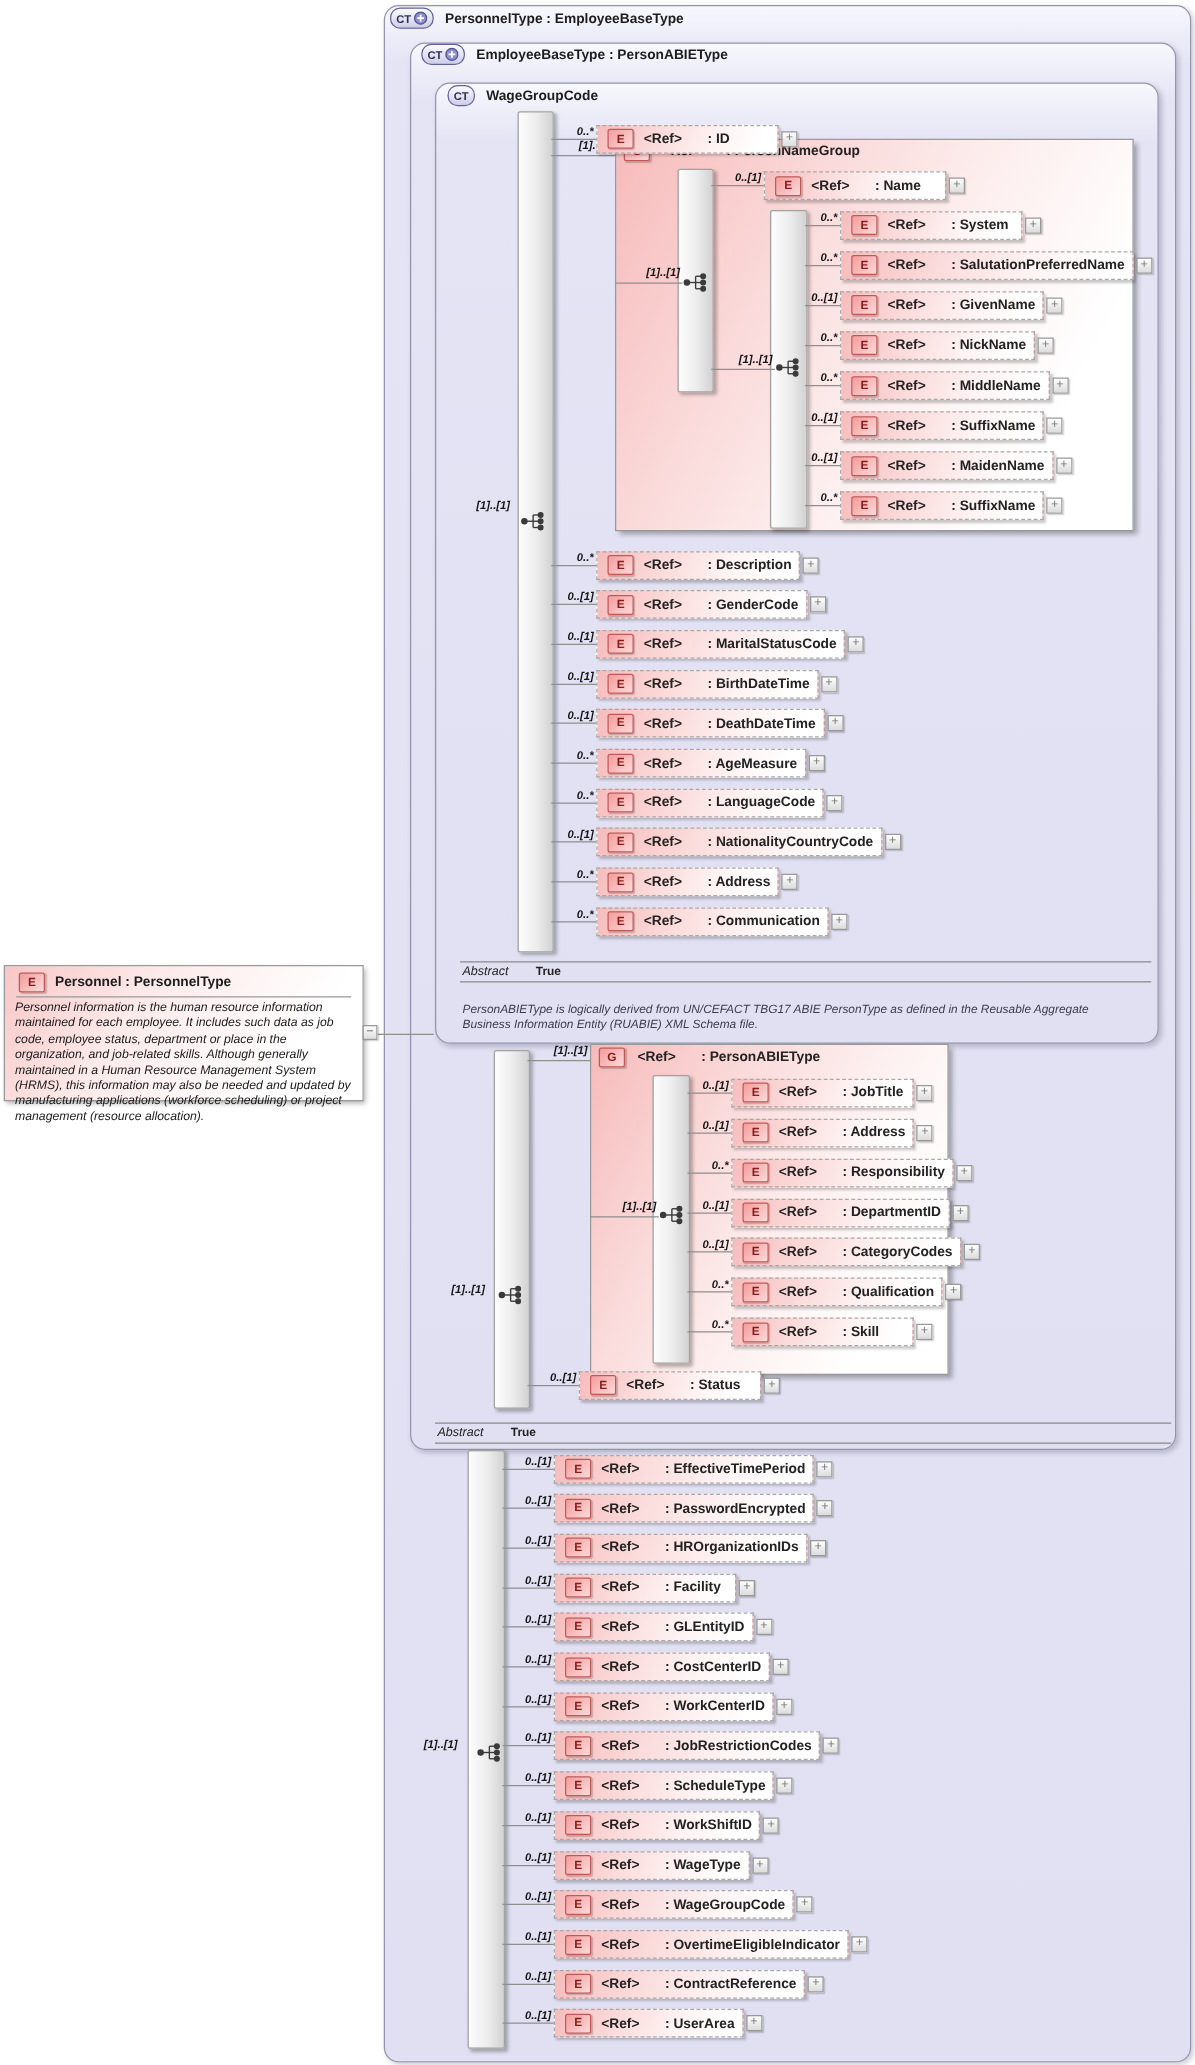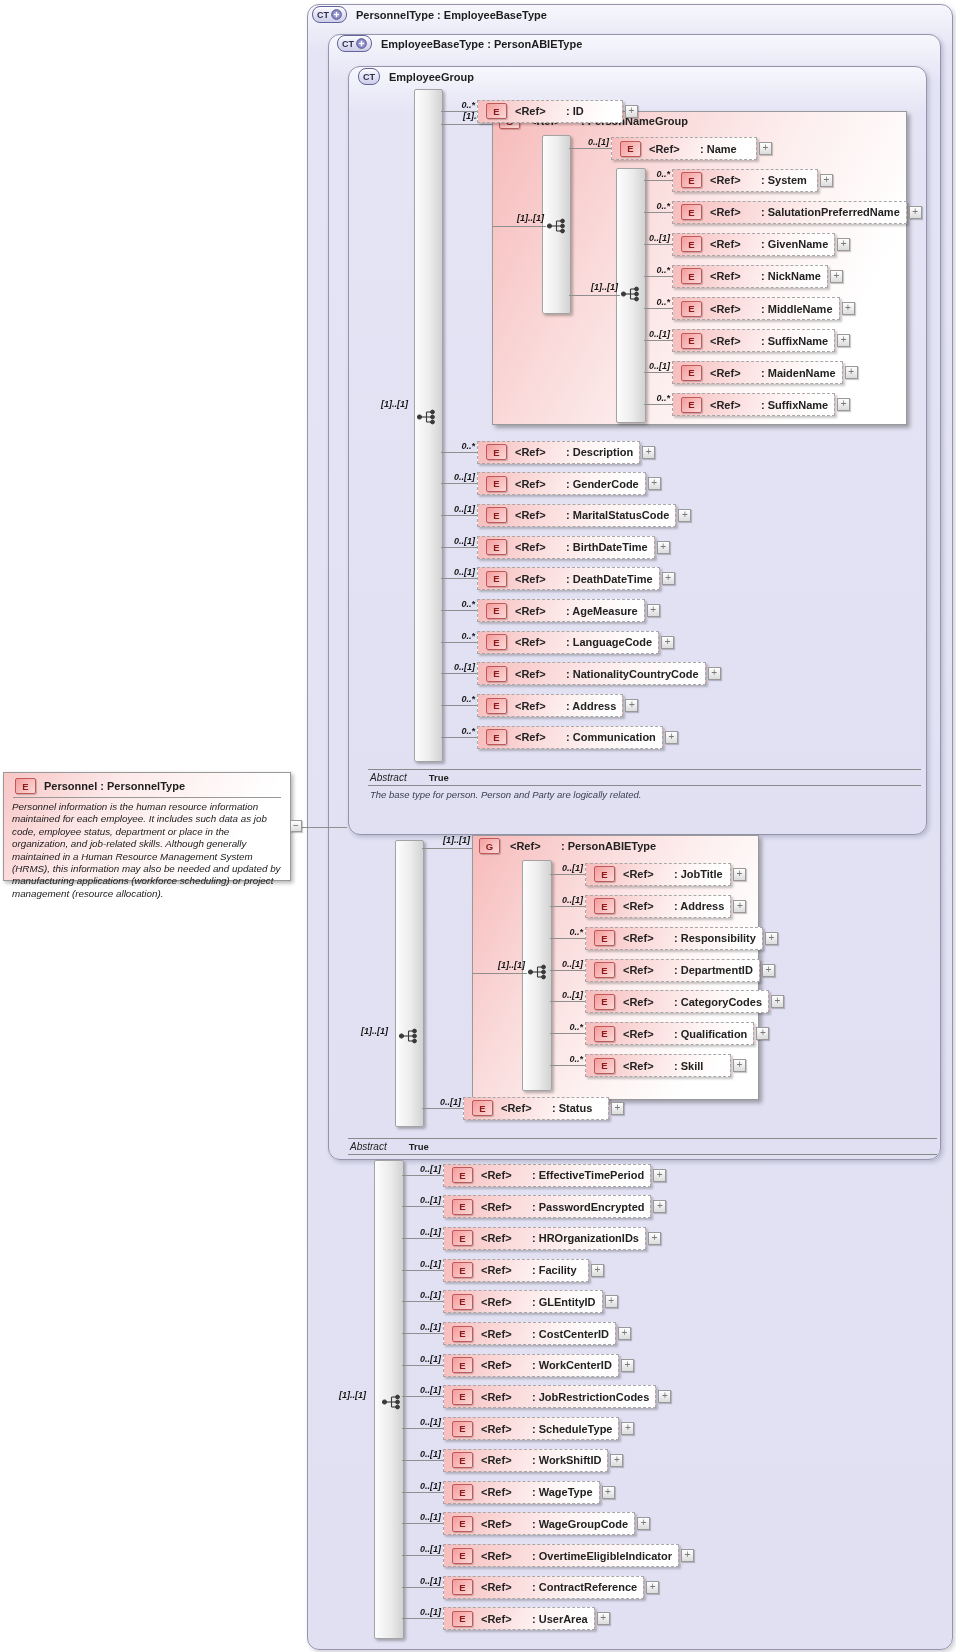--- a/index.html
+++ b/index.html
@@ -101,21 +101,21 @@
             <line x1="2.8" y1="5.5" x2="8.2" y2="5.5" stroke="#fff" stroke-width="1.4"></line>
           </svg>
         </span>
     </span>
     <span class="title">EmployeeBaseType : PersonABIEType</span>
   </div>
   <div class="hdr" style="left:358px;top:68px;">
     <span class="ctbadge">
       <span>CT</span>
     </span>
-    <span class="title">EmployeeGroup</span>
+    <span class="title">WageGroupCode</span>
   </div>
 
   <div class="vbar" style="left:414px;top:89px;width:27px;height:671px;"></div>
   <div class="gbox" style="left:492px;top:111px;width:413px;height:312px;"></div>
   <div class="vbar" style="left:542px;top:135px;width:27px;height:177px;"></div>
   <div class="vbar" style="left:616px;top:168px;width:28px;height:253px;"></div>
   <div class="vbar" style="left:395px;top:840px;width:27px;height:285px;"></div>
   <div class="gbox" style="left:472px;top:835px;width:285px;height:263px;"></div>
   <div class="vbar" style="left:522px;top:860px;width:28px;height:229px;"></div>
   <div class="vbar" style="left:374px;top:1160px;width:28px;height:477px;"></div>
@@ -704,21 +704,21 @@
       <span class="ename">: UserArea</span>
     </div>
     <div class="plusbox">+</div>
   </div>
     </div>
 
   <div class="absrow" style="left:368px;top:769px;width:553px;">
     <span class="alabel">Abstract</span>
     <span class="avalue">True</span>
   </div>
-  <div class="ann" style="left:370px;top:789px;width:545px;">The base type for person. Person and Party are logically related.</div>
+  <div class="ann" style="left:370px;top:802px;width:515px;">PersonABIEType is logically derived from UN/CEFACT TBG17 ABIE PersonType as defined in the Reusable Aggregate Business Information Entity (RUABIE) XML Schema file.</div>
   <div class="absrow" style="left:348px;top:1138px;width:589px;">
     <span class="alabel">Abstract</span>
     <span class="avalue">True</span>
   </div>
 
   <div class="pbox">
     <div class="phdr">
       <span class="badge">E</span>
       <span class="ptitle">Personnel : PersonnelType</span>
     </div>

